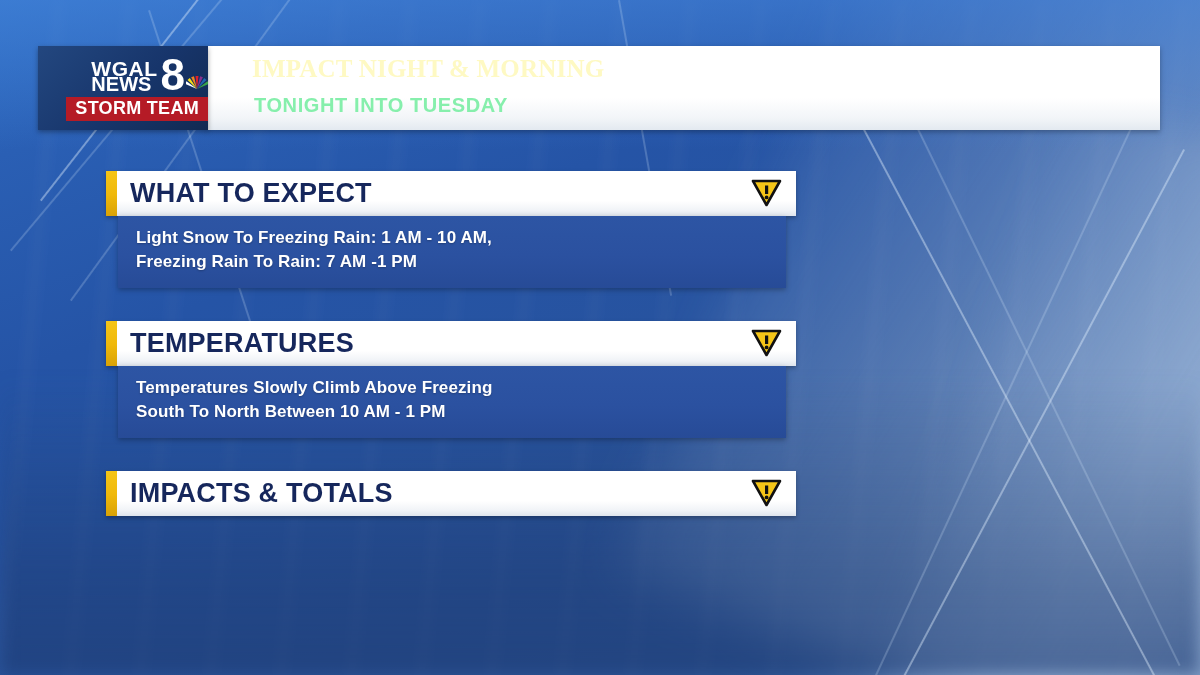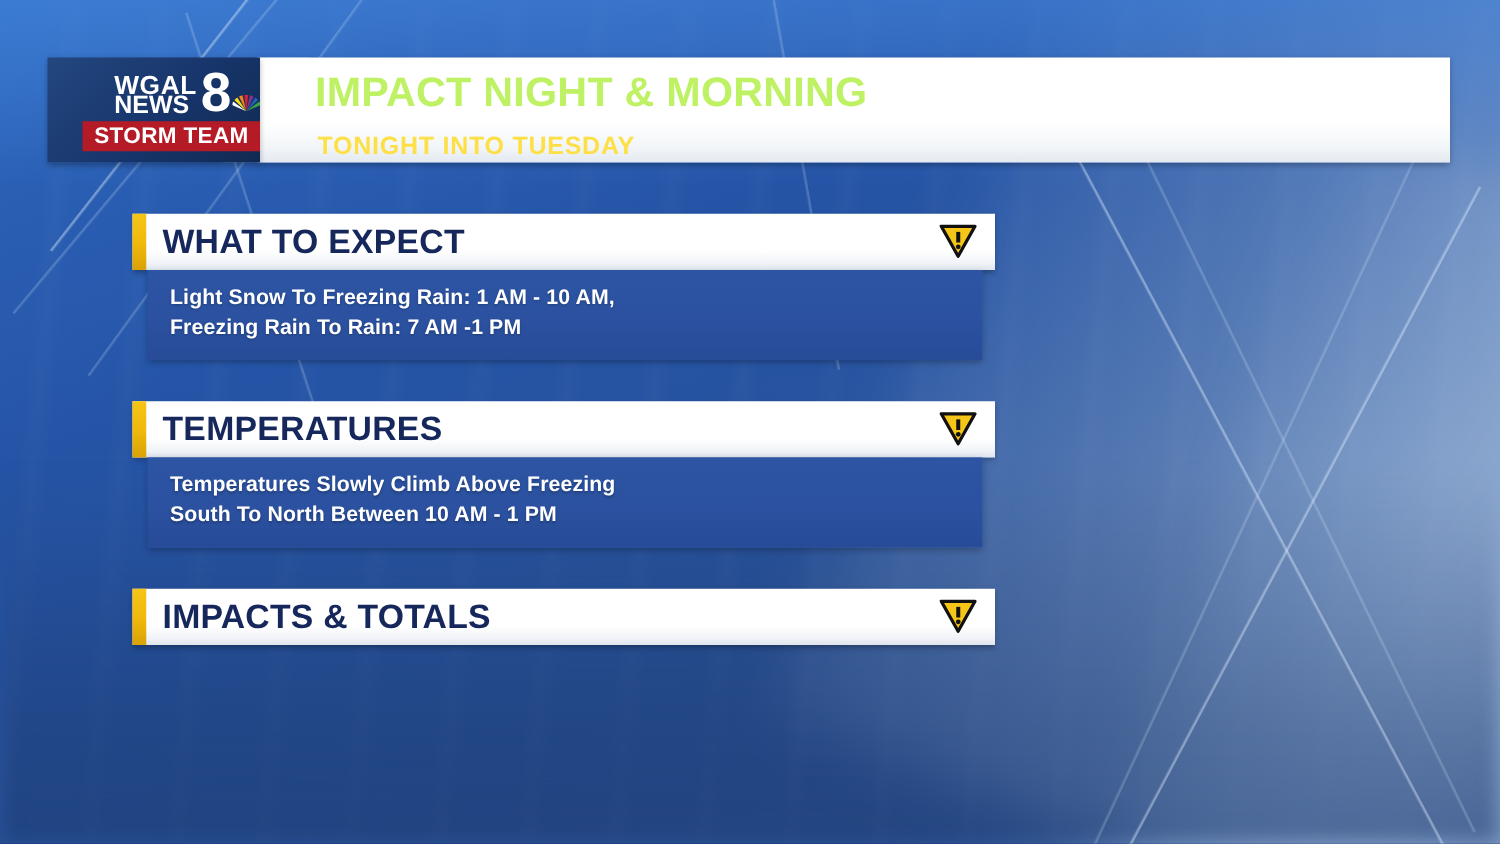--- a/index.html
+++ b/index.html
@@ -186,32 +186,32 @@
     font-weight: bold;
     letter-spacing: 0.3px;
     padding: 1px 9px 2px 9px;
     font-family: "Liberation Sans", sans-serif;
   }
 
   .topbar-title {
     position: absolute;
     left: 214px;
     top: 9px;
-    color: #bef264;
-    font-size: 33px;
+    color: #fef9c3;
+    font-size: 25px;
     font-weight: bold;
     letter-spacing: 0.2px;
-    font-family: Liberation Sans, sans-serif;
+    font-family: Liberation Serif, serif;
     white-space: nowrap;
   }
   .topbar-sub {
     position: absolute;
     left: 216px;
-    top: 60px;
-    color: #fde047;
+    top: 48px;
+    color: #86efac;
     font-size: 20px;
     font-weight: bold;
     letter-spacing: 0.6px;
     font-family: "Liberation Sans", sans-serif;
     white-space: nowrap;
   }
 
   
   .section {
     position: absolute;

